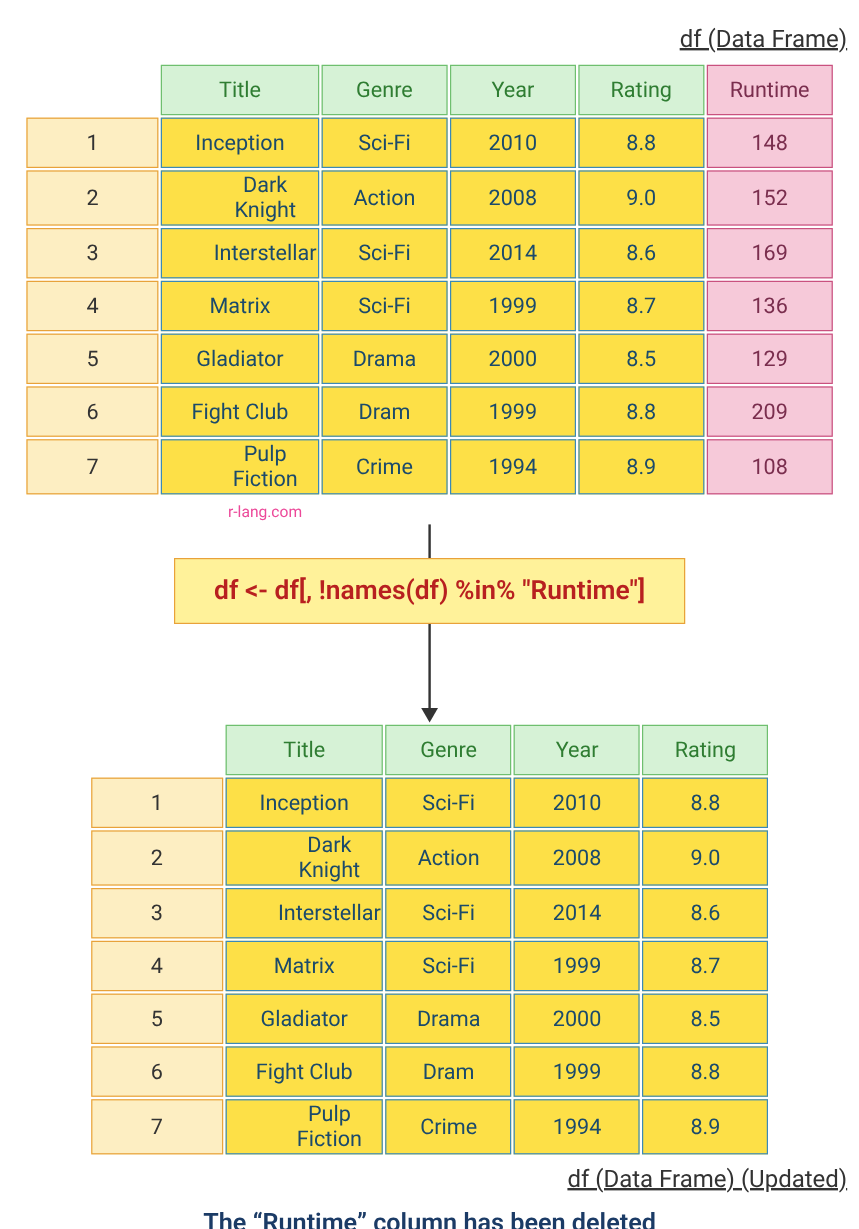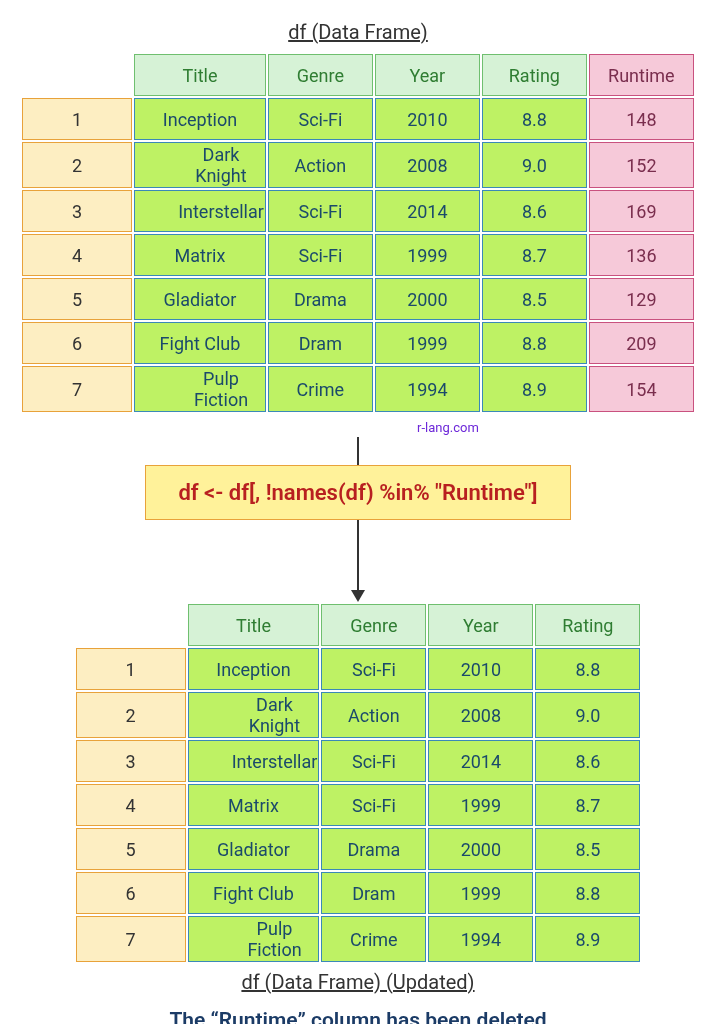--- a/index.html
+++ b/index.html
@@ -4,21 +4,21 @@
 <style>
   * { box-sizing: border-box; }
   body {
     margin: 0;
     padding: 20px 10px;
     font-family: -apple-system, BlinkMacSystemFont, "Segoe UI", Roboto, sans-serif;
     background: #fff;
     width: 716px;
   }
   .title-top, .title-bottom {
-    text-align: center;
+    text-align: right;
     color: #333;
     font-size: 20px;
     text-decoration: underline;
     margin-bottom: 8px;
   }
   .title-bottom { margin-top: 6px; }
   .tbl {
     margin: 0 auto;
     border-collapse: separate;
     border-spacing: 2px;
@@ -38,21 +38,21 @@
   }
   .col-header {
     width: 105px;
     background: #d6f2d6;
     border: 1.5px solid #6fbf6f;
     color: #2f7d32;
     font-weight: 500;
   }
   .cell {
     width: 105px;
-    background: #bef264;
+    background: #fde047;
     border: 1.5px solid #3a89b8;
     color: #1b4a6b;
   }
   .cell-pink {
     width: 105px;
     background: #f6c9d9;
     border: 1.5px solid #c9517f;
     color: #7a2e4e;
     margin-left: 43px;
   }
@@ -63,22 +63,22 @@
     color: #7a2e4e;
     font-weight: 500;
   }
   .empty-corner {
     width: 110px;
     background: transparent;
     border: none;
   }
   .small { font-size: 15px; padding-left: 43px; }
   .credit {
-    text-align: center;
-    color: #6d28d9;
+    text-align: left;
+    color: #ec4899;
     font-size: 13px;
     margin: 6px 0 2px;
     padding-left: 180px;
   }
   .arrow-seg {
     text-align: center;
     line-height: 0;
   }
   .arrow-line {
     display: inline-block;
@@ -173,21 +173,21 @@
     <td class="cell">1999</td>
     <td class="cell">8.8</td>
     <td class="cell-pink">209</td>
   </tr>
   <tr>
     <td class="row-index">7</td>
     <td class="cell small">Pulp Fiction</td>
     <td class="cell">Crime</td>
     <td class="cell">1994</td>
     <td class="cell">8.9</td>
-    <td class="cell-pink">154</td>
+    <td class="cell-pink">108</td>
   </tr>
 </tbody>
   </table>
 
 <div class="credit">r-lang.com</div>
 
 <div class="arrow-seg">
   <span class="arrow-line" style="height:28px"></span>
 </div>
 

